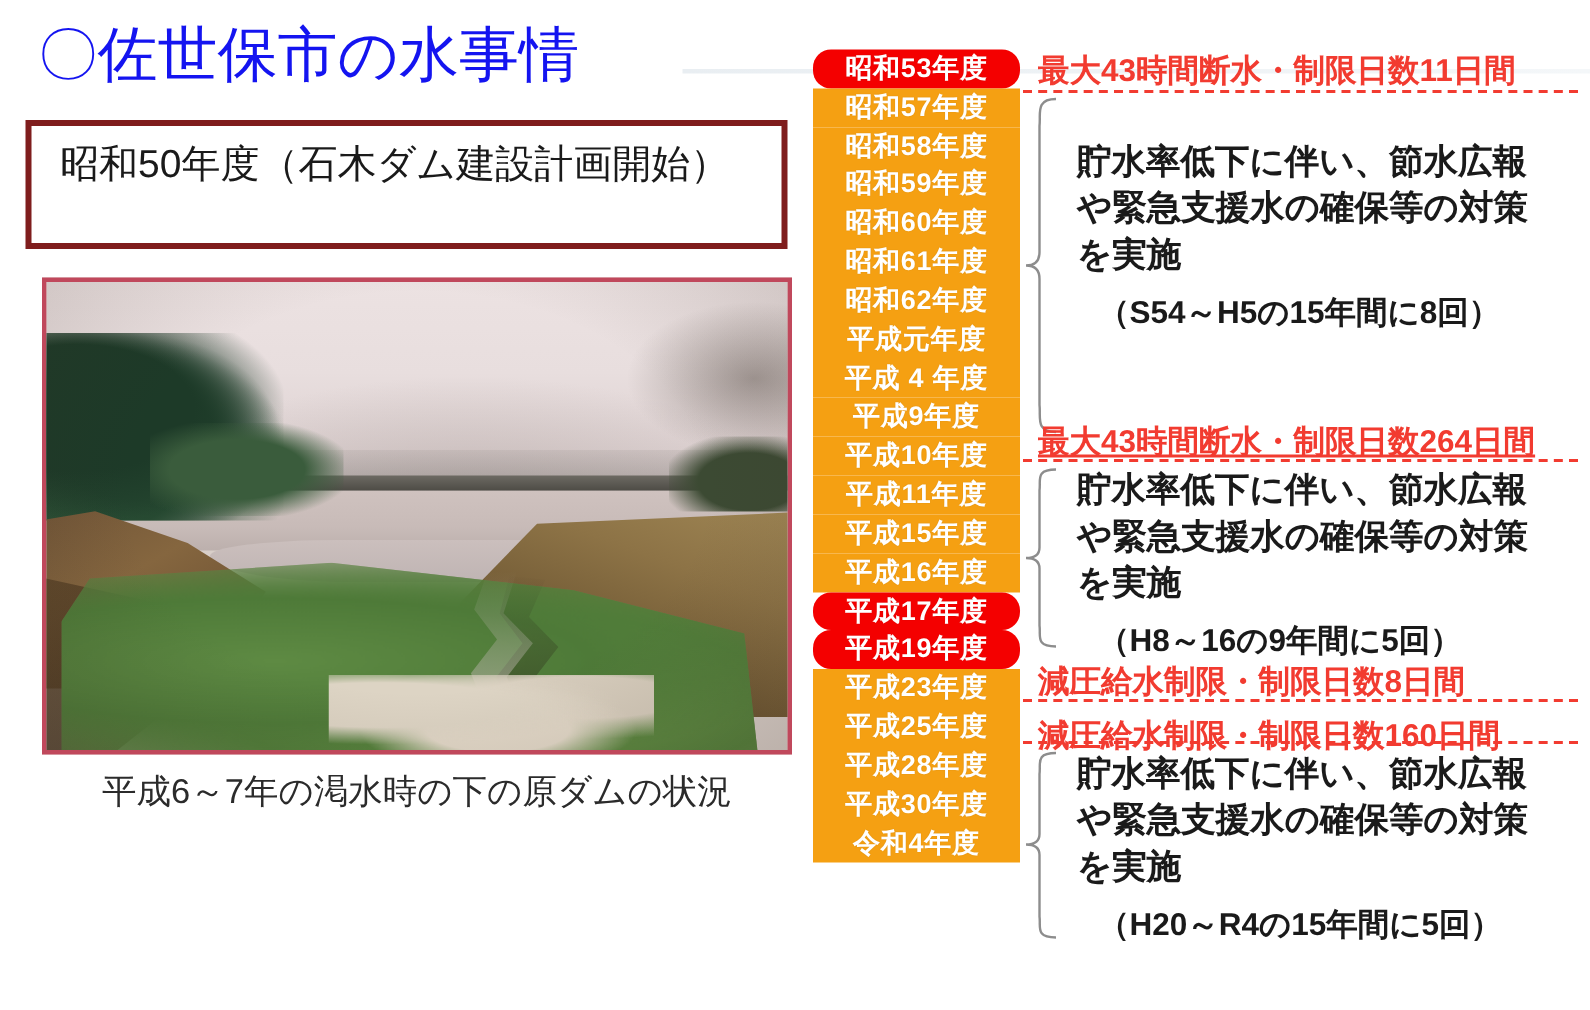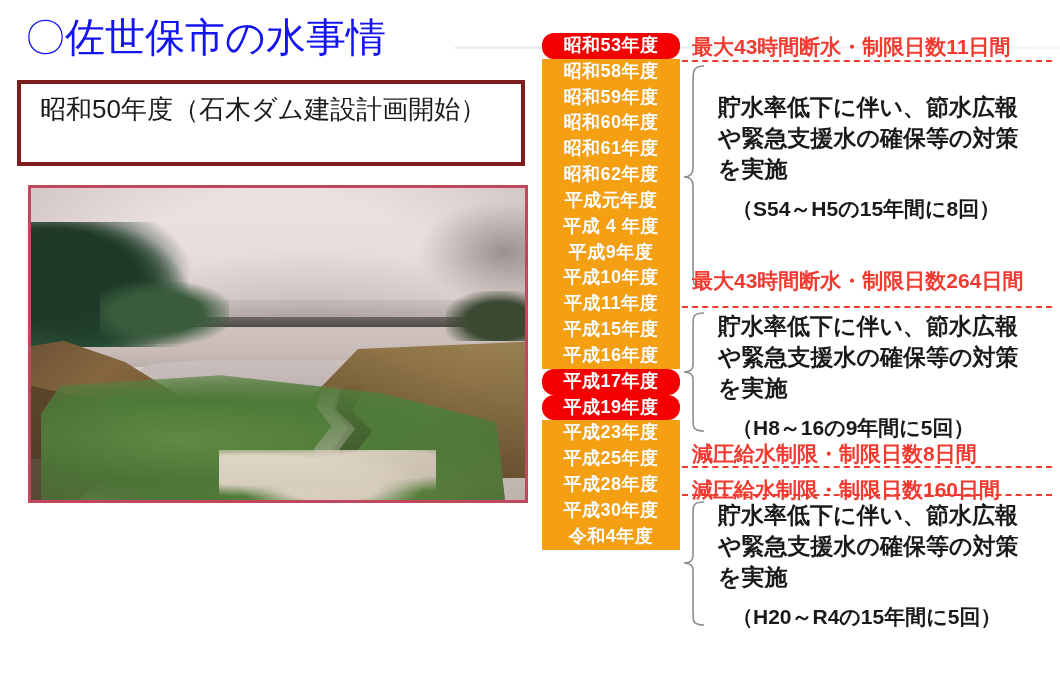--- a/index.html
+++ b/index.html
@@ -205,23 +205,25 @@
       <div class="ph-bank-l2"></div>
       <div class="ph-bank-r"></div>
       <div class="ph-grass"></div>
       <div class="ph-streamdark"></div>
       <div class="ph-stream"></div>
       <div class="ph-rocks"></div>
       <div class="ph-vignette"></div>
     </div>
   </div>
 
+  <div class="photo-caption">平成6～7年の渇水時の下の原ダムの状況</div>
 
   <div class="year-col">
     <div class="year-row hl">昭和53年度</div>
+    <div class="year-row">昭和57年度</div>
     <div class="year-row">昭和58年度</div>
     <div class="year-row">昭和59年度</div>
     <div class="year-row">昭和60年度</div>
     <div class="year-row">昭和61年度</div>
     <div class="year-row">昭和62年度</div>
     <div class="year-row">平成元年度</div>
     <div class="year-row">平成 4 年度</div>
     <div class="year-row">平成9年度</div>
     <div class="year-row">平成10年度</div>
     <div class="year-row">平成11年度</div>
@@ -245,21 +247,21 @@
     </svg>
   </div>
 
   <div class="body-block" style="top:92px;">
     <div class="body-line">貯水率低下に伴い、節水広報</div>
     <div class="body-line">や緊急支援水の確保等の対策</div>
     <div class="body-line">を実施</div>
     <div class="body-note">（S54～H5の15年間に8回）</div>
   </div>
 
-  <div class="ann ann-red" style="top:267px;">最大43時間断水・制限日数264日間</div>
+  <div class="ann ann-red" style="top:280px;text-decoration:underline;">最大43時間断水・制限日数264日間</div>
   <div class="dashline" style="top:306px;"></div>
 
   <div class="brace" style="top:311px;height:122px;">
     <svg viewBox="0 0 26 122" preserveAspectRatio="none" aria-hidden="true">
       <path d="M22 2 C8 2 12 9 11 16 L11 54 C11 59 8 61 2 61 C8 61 11 63 11 68 L11 106 C12 113 8 120 22 120" fill="none" stroke="#8d8d8d" stroke-width="1.6"></path>
     </svg>
   </div>
 
   <div class="body-block" style="top:311px;">
     <div class="body-line">貯水率低下に伴い、節水広報</div>

